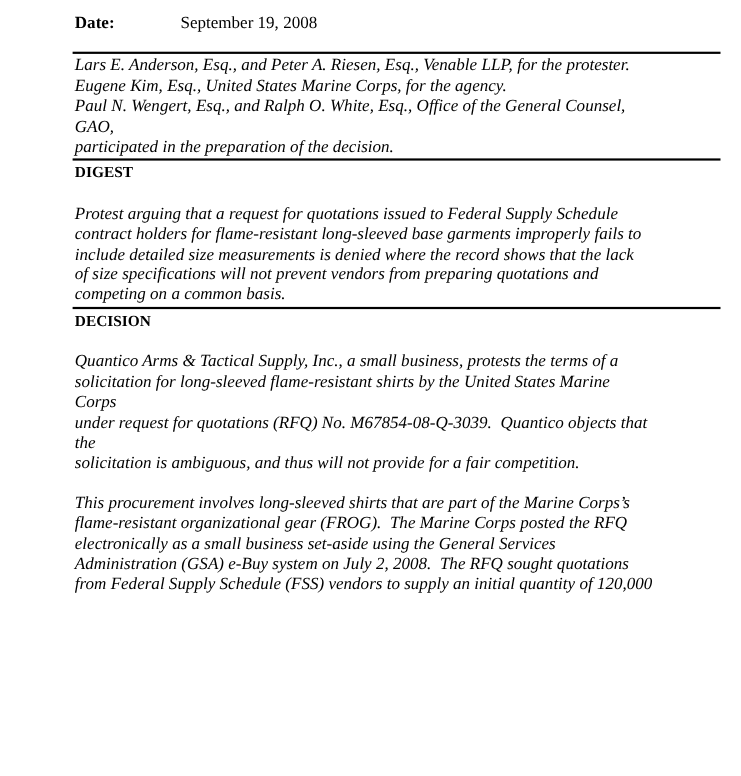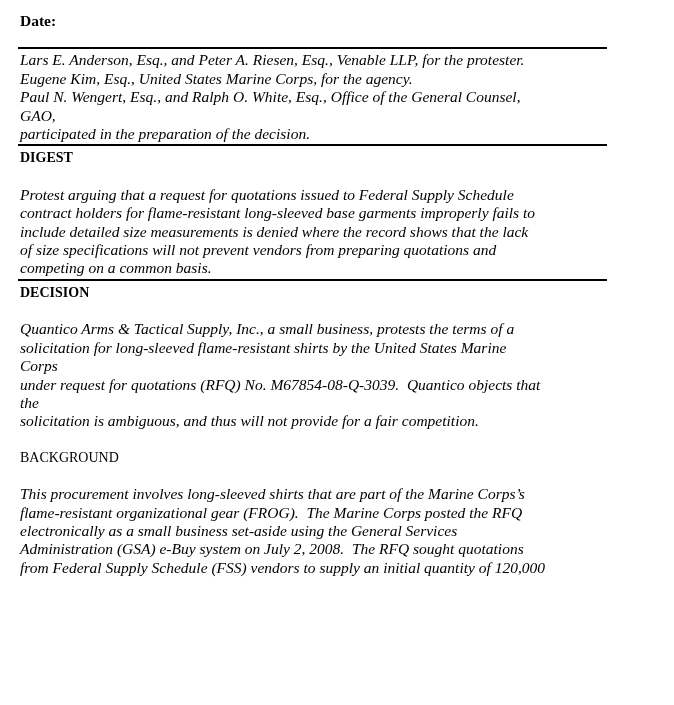--- a/index.html
+++ b/index.html
@@ -14,20 +14,21 @@
     font-family: "Liberation Serif", "DejaVu Serif", serif;
     font-size: 15.5px;
     line-height: 18.4px;
     color: #000000;
   }
   .doc {
     box-sizing: border-box;
     width: 565px;
     height: 705px;
     padding: 12px 18px 0 20px;
+    margin-left: 48px;
   }
   .date-row {
     display: flex;
     align-items: baseline;
   }
   .date-label {
     font-weight: bold;
     display: inline-block;
     width: 96px;
   }
@@ -60,20 +61,21 @@
     margin-top: 18px;
   }
 </style>
 </head>
 <body>
 
 <div class="doc">
 
   <div class="date-row">
     <span class="date-label">Date:</span>
+    <span>September 19, 2008</span>
   </div>
 
   <div class="rule gap-above"></div>
 
   <p class="para tight">Lars E. Anderson, Esq., and Peter A. Riesen, Esq., Venable LLP, for the protester.
 Eugene Kim, Esq., United States Marine Corps, for the agency.
 Paul N. Wengert, Esq., and Ralph O. White, Esq., Office of the General Counsel, GAO,
 participated in the preparation of the decision.</p>
 
   <div class="rule"></div>
@@ -89,21 +91,20 @@
   <div class="rule"></div>
 
   <h2 class="heading">DECISION</h2>
 
   <p class="para">Quantico Arms &amp; Tactical Supply, Inc., a small business, protests the terms of a
 solicitation for long-sleeved flame-resistant shirts by the United States Marine Corps
 under request for quotations (RFQ) No. M67854-08-Q-3039.  Quantico objects that the
 solicitation is ambiguous, and thus will not provide for a fair competition.</p>
 
 
-  <h2 class="heading plain">BACKGROUND</h2>
 
   <p class="para">This procurement involves long-sleeved shirts that are part of the Marine Corps’s
 flame-resistant organizational gear (FROG).  The Marine Corps posted the RFQ
 electronically as a small business set-aside using the General Services
 Administration (GSA) e-Buy system on July 2, 2008.  The RFQ sought quotations
 from Federal Supply Schedule (FSS) vendors to supply an initial quantity of 120,000</p>
 
 </div>
 
 </body></html>

